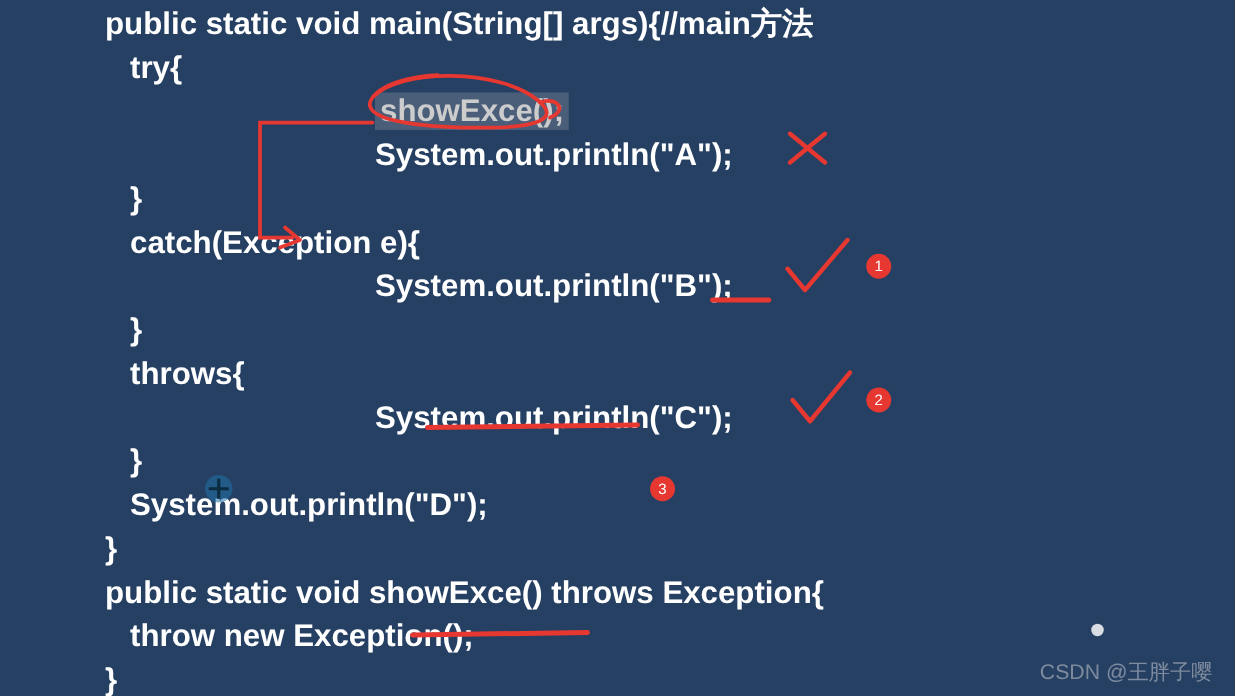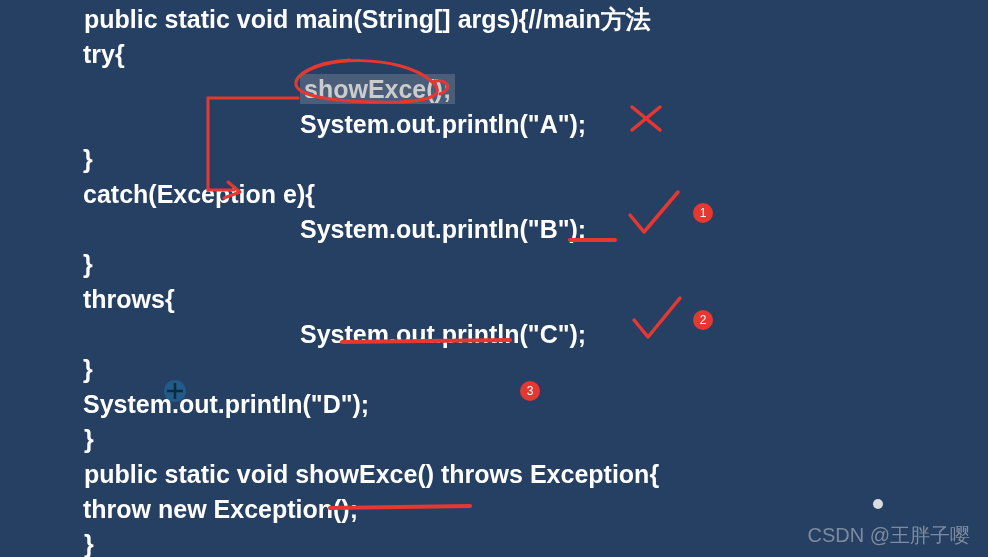--- a/index.html
+++ b/index.html
@@ -17,32 +17,32 @@
       color: #ffffff;
       position: relative;
       overflow: hidden;
       padding-top: 2px;
     }
     .code-line {
       white-space: pre;
       line-height: 1.4;
     }
     .indent-1 { padding-left: 84px; }
-    .indent-2 { padding-left: 83px; }
+    .indent-2 { padding-left: 104px; }
     .indent-3 { padding-left: 300px; }
     .highlighted {
       background-color: #4a5e7a;
       color: #cccccc;
       padding: 1px 4px;
     }
     .watermark {
       position: absolute;
       bottom: 8px;
       right: 18px;
-      font-size: 20px;
+      font-size: 17px;
       font-weight: normal;
       color: #7e8b9e;
       font-family: Arial, sans-serif;
     }
     .annotation-layer {
       position: absolute;
       top: 0;
       left: 0;
       width: 988px;
       height: 557px;

